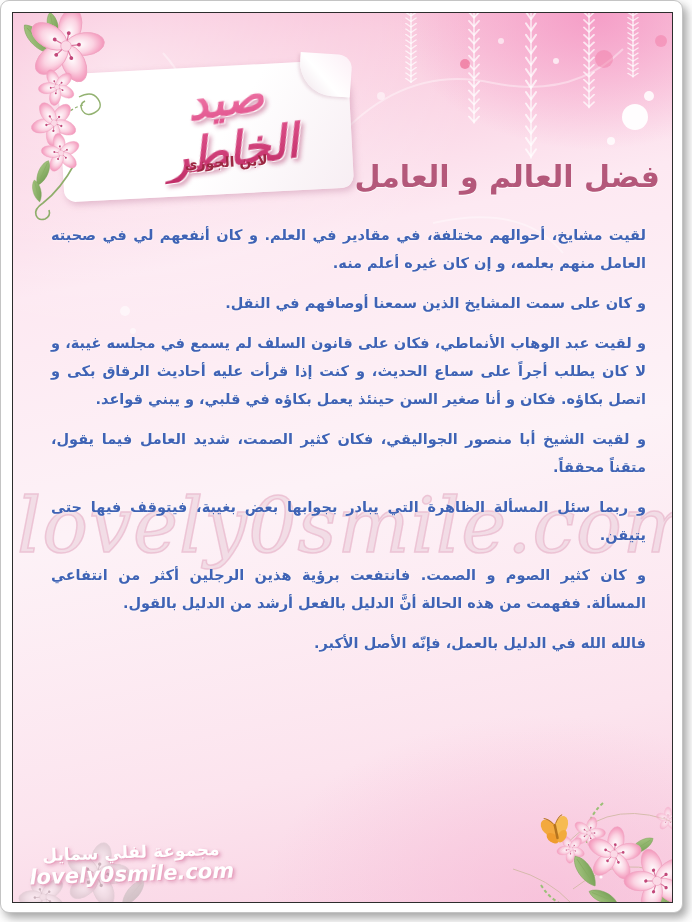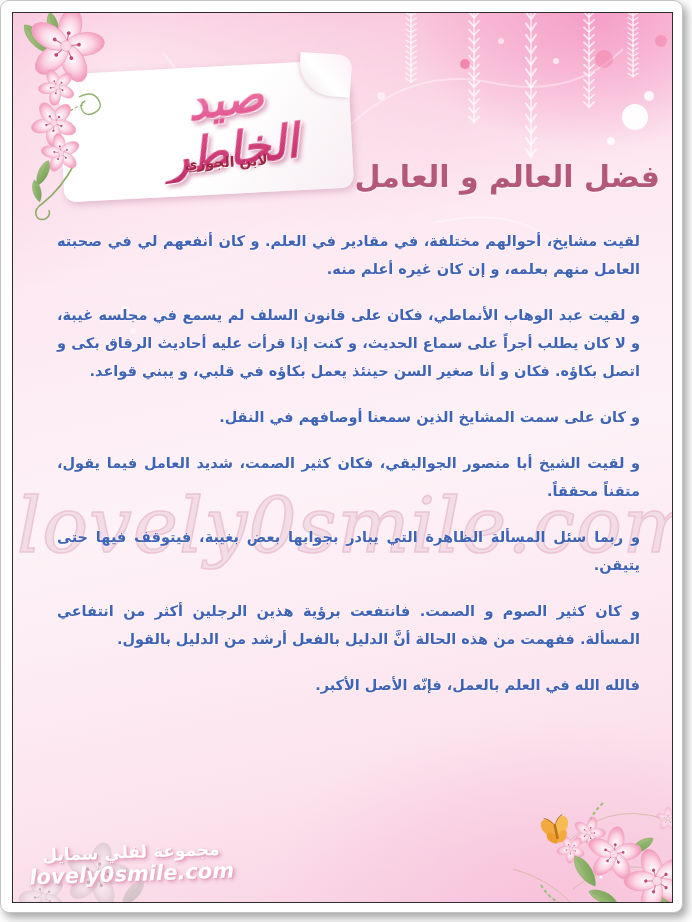--- a/index.html
+++ b/index.html
@@ -59,21 +59,21 @@
     position:absolute;right:12px;top:146px;z-index:5;
     font-size:30px;font-weight:bold;color:#b4587a;
     text-shadow:0 1px 0 rgba(255,255,255,.8);
   }
   .article-body{
     position:absolute;right:14px;left:26px;top:196px;z-index:5;
     direction:rtl;text-align:justify;
     font-size:14.5px;font-weight:bold;color:#3f63b5;line-height:28px;
     text-shadow:0 0 3px rgba(255,255,255,.9);
   }
-  .article-body p{margin:18px;}
+  .article-body p{margin:12px;}
   
   .wm-center{
     position:absolute;left:4px;top:468px;width:655px;z-index:4;
     font-family:"DejaVu Serif", serif;font-style:italic;
     font-size:76px;letter-spacing:1px;white-space:nowrap;
     color:rgba(255,255,255,.42);
     -webkit-text-stroke:1.5px rgba(233,186,205,.75);
     text-shadow:0 0 1px rgba(223,176,198,.7);
     direction:ltr;text-align:center;
   }
@@ -242,26 +242,26 @@
         <use href="#blossom" transform="translate(84,862) scale(1.5) rotate(14)"></use>
         <use href="#blossom" transform="translate(30,884) scale(1.1) rotate(-22)"></use>
         <use href="#leaf" transform="translate(120,880) rotate(40) scale(1.1)"></use>
       </g>
     </svg>
 
     <div class="article-title">فضل العالم و العامل</div>
 
     <div class="article-body">
       <p>لقيت مشايخ، أحوالهم مختلفة، في مقادير في العلم. و كان أنفعهم لي في صحبته العامل منهم بعلمه، و إن كان غيره أعلم منه.</p>
+      <p>و كان على سمت المشايخ الذين سمعنا أوصافهم في النقل.</p>
       <p>و لقيت عبد الوهاب الأنماطي، فكان على قانون السلف لم يسمع في مجلسه غيبة، و لا كان يطلب أجراً على سماع الحديث، و كنت إذا قرأت عليه أحاديث الرقاق بكى و اتصل بكاؤه. فكان و أنا صغير السن حينئذ يعمل بكاؤه في قلبي، و يبني قواعد.</p>
-      <p>و كان على سمت المشايخ الذين سمعنا أوصافهم في النقل.</p>
       <p>و لقيت الشيخ أبا منصور الجواليقي، فكان كثير الصمت، شديد العامل فيما يقول، متقناً محققاً.</p>
       <p>و ربما سئل المسألة الظاهرة التي يبادر بجوابها بعض بغيبة، فيتوقف فيها حتى يتيقن.</p>
       <p>و كان كثير الصوم و الصمت. فانتفعت برؤية هذين الرجلين أكثر من انتفاعي المسألة. ففهمت من هذه الحالة أنَّ الدليل بالفعل أرشد من الدليل بالقول.</p>
-      <p>فالله الله في العلم بالعمل، فإنّه الأصل الأكبر.</p>
+      <p>فالله الله في الدليل بالعمل، فإنّه الأصل الأكبر.</p>
     </div>
 
     <div class="wm-center">lovely0smile.com</div>
 
     <div class="wm-footer">
       <div class="grp">مجموعة لفلي سمايل</div>
       <div class="site">lovely0smile.com</div>
     </div>
 
   </div>

